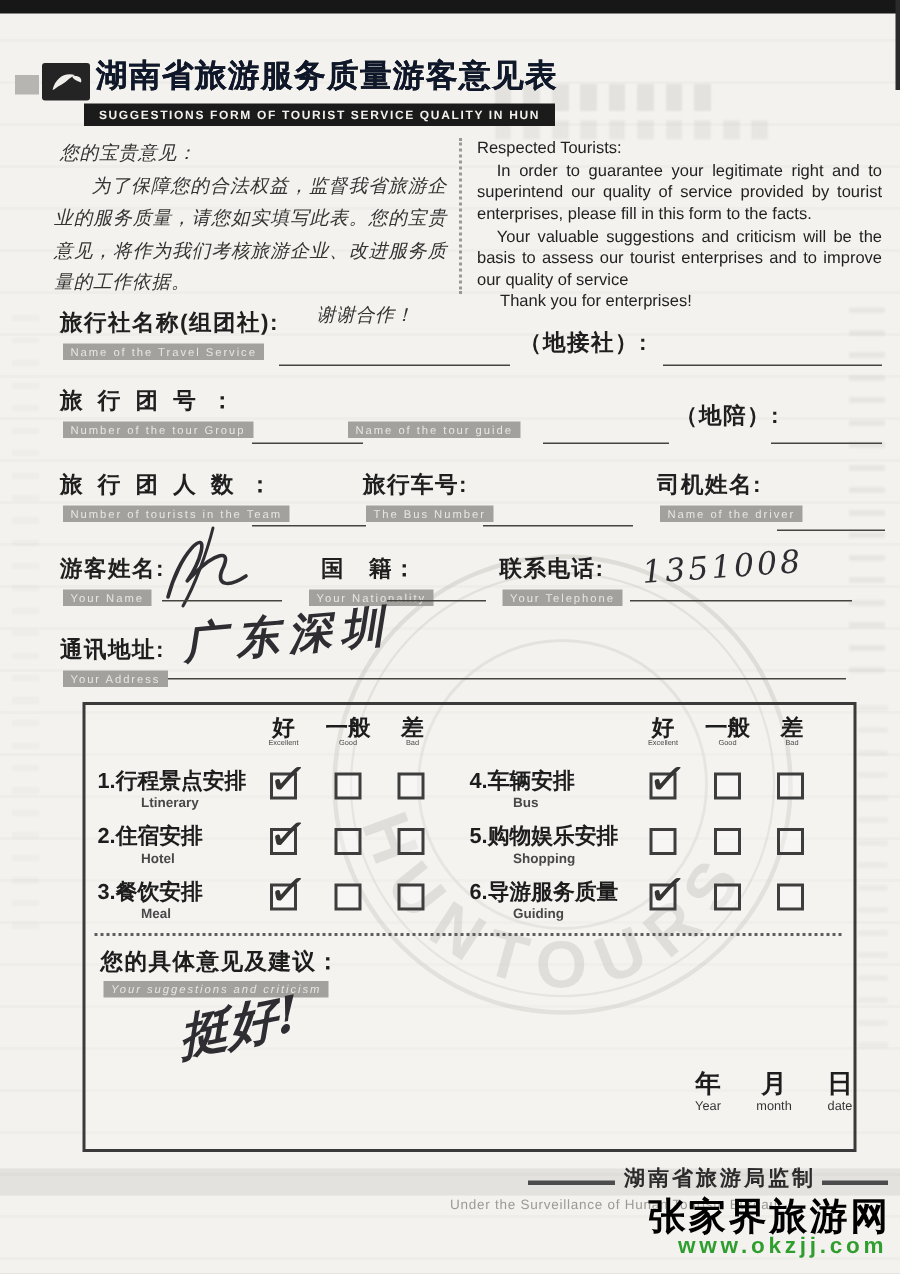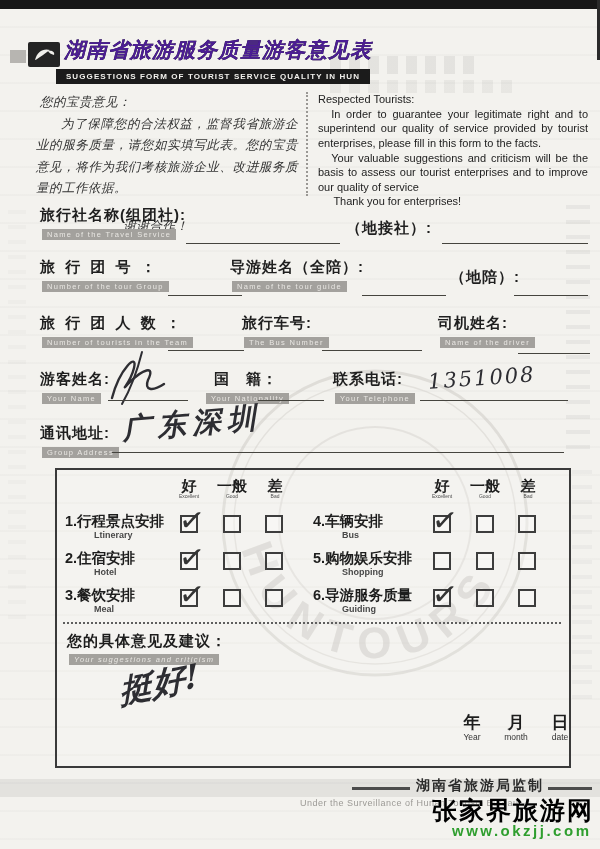--- a/index.html
+++ b/index.html
@@ -8,35 +8,35 @@
   .page::before{content:"";position:absolute;inset:0;
         background:repeating-linear-gradient(180deg,transparent 0 26px,rgba(0,0,0,.018) 26px 28px);
         pointer-events:none;}
   .scan-top{position:absolute;left:0;top:0;width:600px;height:9px;background:#171717;}
   .scan-right{position:absolute;right:0;top:0;width:3px;height:60px;background:#2a2a2a;}
 
   
   .logo-sq{position:absolute;left:10px;top:50px;width:16px;height:13px;background:#b7b5b1;}
   .logo{position:absolute;left:28px;top:42px;width:32px;height:25px;background:#242424;border-radius:2px;}
   .title-cn{position:absolute;left:64px;top:36px;font-size:21px;font-weight:900;letter-spacing:1px;
-        color:#4c1d95;white-space:nowrap;text-shadow:0 0 .4px #161616;font-style:italic;}
+        color:#0f172a;white-space:nowrap;text-shadow:0 0 .4px #161616;}
   .title-bar{position:absolute;left:56px;top:69px;width:314px;height:15px;background:#1b1b1b;
         color:#f2f1ed;font-size:8px;font-weight:bold;letter-spacing:1.1px;text-align:center;line-height:15px;white-space:nowrap;}
 
   
   .bleed{position:absolute;pointer-events:none;opacity:.55;filter:blur(.6px);}
   .bleed.h{background:repeating-linear-gradient(90deg,rgba(40,40,40,.14) 0 11px,transparent 11px 19px);}
   .bleed.v{background:repeating-linear-gradient(180deg,rgba(40,40,40,.10) 0 4px,transparent 4px 15px);}
 
   
   .intro-cn{position:absolute;left:36px;top:92px;width:262px;font-size:12.5px;line-height:1.72;
         font-style:italic;color:#333;letter-spacing:.5px;text-align:justify;}
   .intro-cn .sal{text-indent:4px;}
   .intro-cn .body{text-indent:2em;}
-  .intro-cn .close{text-align:center;padding-right:22px;margin-top:16px;}
+  .intro-cn .close{text-align:right;padding-right:22px;}
   .intro-div{position:absolute;left:306px;top:92px;height:104px;border-left:2px dotted #9a9894;}
   .intro-en{position:absolute;left:318px;top:92px;width:270px;font-size:11px;line-height:1.33;
         color:#222;text-align:justify;}
   .intro-en .p{text-indent:1.2em;}
   .intro-en .close{text-indent:1.4em;}
 
   
   .flabel{position:absolute;font-weight:bold;font-size:15px;color:#1f1f1f;letter-spacing:1px;white-space:nowrap;}
   .flabel.wide{letter-spacing:3px;}
   .enbar{position:absolute;background:#a3a19d;color:#e9e7e3;font-size:7.5px;letter-spacing:1.3px;
@@ -125,21 +125,20 @@
 
   <div class="flabel" style="left:40px;top:206px;">旅行社名称(组团社):</div>
   <div class="enbar" style="left:42px;top:229px;">Name of the Travel Service</div>
   <div class="fline" style="left:186px;top:243px;width:154px;"></div>
   <div class="flabel" style="left:346px;top:219px;">（地接社）:</div>
   <div class="fline" style="left:442px;top:243px;width:146px;"></div>
 
   <div class="flabel wide" style="left:40px;top:258px;">旅 行 团 号 ：</div>
   <div class="enbar" style="left:42px;top:281px;">Number of the tour Group</div>
   <div class="fline" style="left:168px;top:295px;width:74px;"></div>
-  <div class="flabel" style="left:230px;top:258px;">导游姓名（全陪）:</div>
   <div class="enbar" style="left:232px;top:281px;">Name of the tour guide</div>
   <div class="fline" style="left:362px;top:295px;width:84px;"></div>
   <div class="flabel" style="left:450px;top:268px;">（地陪）:</div>
   <div class="fline" style="left:514px;top:295px;width:74px;"></div>
 
   <div class="flabel wide" style="left:40px;top:314px;">旅 行 团 人 数 ：</div>
   <div class="enbar" style="left:42px;top:337px;">Number of tourists in the Team</div>
   <div class="fline" style="left:168px;top:350px;width:76px;"></div>
   <div class="flabel" style="left:242px;top:314px;">旅行车号:</div>
   <div class="enbar" style="left:244px;top:337px;">The Bus Number</div>
@@ -157,21 +156,21 @@
   <div class="fline" style="left:108px;top:400px;width:80px;"></div>
   <div class="flabel" style="left:204px;top:370px;margin-left:10px;">国　籍：</div>
   <div class="enbar" style="left:206px;top:393px;">Your Nationality</div>
   <div class="fline" style="left:258px;top:400px;width:66px;"></div>
   <div class="flabel" style="left:333px;top:370px;">联系电话:</div>
   <div class="enbar" style="left:335px;top:393px;">Your Telephone</div>
   <div class="hand" style="left:428px;top:366px;font-size:21px;letter-spacing:2px;transform:rotate(-4deg);">1351008</div>
   <div class="fline" style="left:420px;top:400px;width:148px;"></div>
 
   <div class="flabel" style="left:40px;top:424px;">通讯地址:</div>
-  <div class="enbar" style="left:42px;top:447px;">Group Address</div>
+  <div class="enbar" style="left:42px;top:447px;">Your Address</div>
   <div class="hand" style="left:122px;top:404px;font-size:29px;letter-spacing:6px;transform:rotate(-5deg);font-weight:bold;">广东深圳</div>
   <div class="fline" style="left:112px;top:452px;width:452px;"></div>
 
   <div class="rbox">
 
     <div class="rhead" style="left:110px;top:8px;">
       <span class="rh-cn">好</span>
       <span class="rh-en">Excellent</span>
     </div>
     <div class="rhead" style="left:153px;top:8px;">

